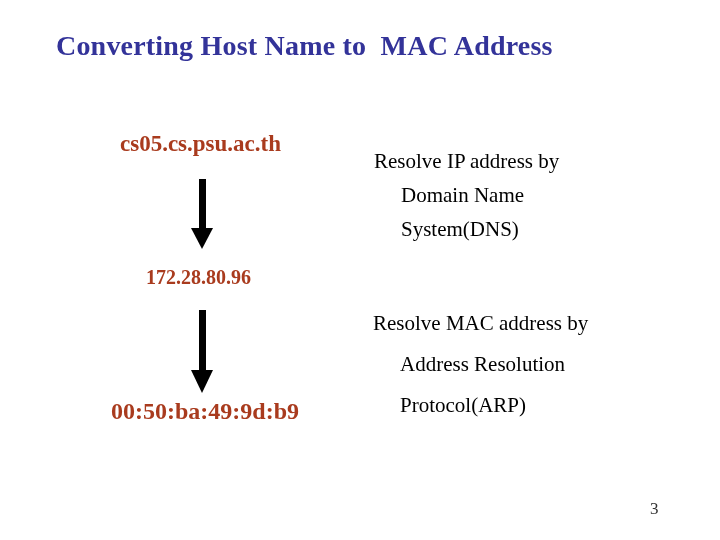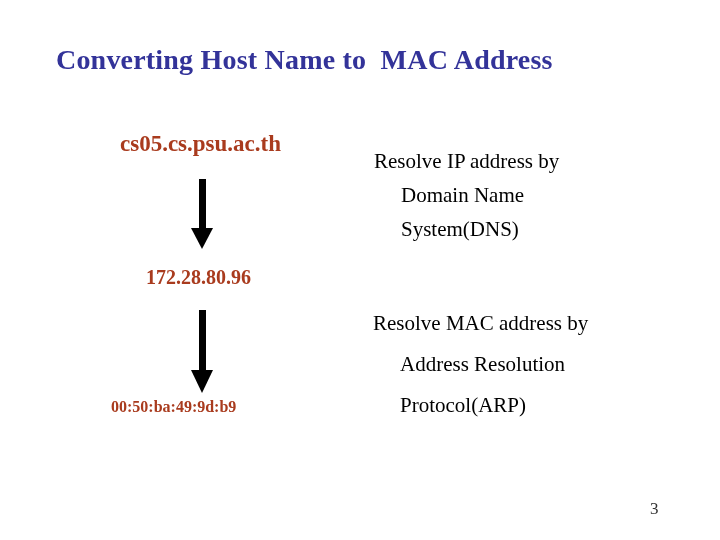--- a/index.html
+++ b/index.html
@@ -17,42 +17,41 @@
   }
   .title {
     position: absolute;
     left: 56px;
     top: 30px;
     font-size: 28px;
     font-weight: bold;
     color: #333399;
     white-space: pre;
     letter-spacing: 0.2px;
-    margin-top: 14px;
   }
   .addr {
     position: absolute;
     font-weight: bold;
     color: #a93b1e;
     white-space: nowrap;
   }
   .host-name {
     left: 120px;
     top: 131px;
     font-size: 23px;
   }
   .ip-address {
     left: 146px;
     top: 266px;
     font-size: 20px;
   }
   .mac-address {
     left: 111px;
     top: 398px;
-    font-size: 16px;
+    font-size: 24px;
   }
   .arrow {
     position: absolute;
     width: 22px;
   }
   .arrow-1 {
     left: 191px;
     top: 179px;
     height: 70px;
   }

